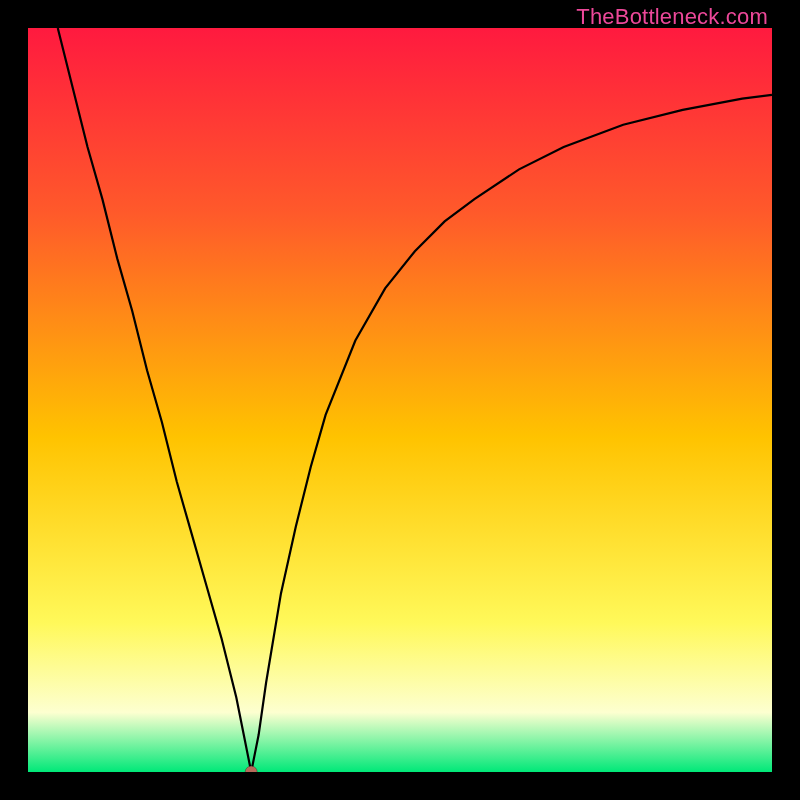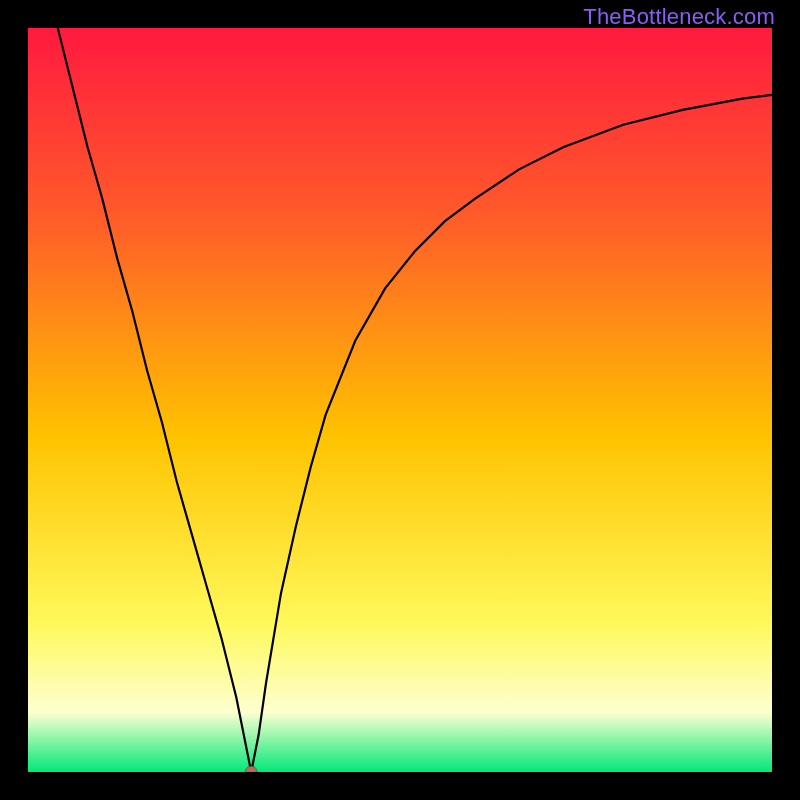--- a/index.html
+++ b/index.html
@@ -22,22 +22,22 @@
   .gradient-area {
     position: absolute;
     left: 0;
     top: 0;
     width: 100%;
     height: 100%;
   }
   .watermark {
     position: absolute;
     top: 4px;
-    right: 25px;
-    color: #8b5cf6;
+    right: 32px;
+    color: #ec4899;
     font-size: 22px;
     font-weight: 500;
     letter-spacing: 0.2px;
   }
   .plot-svg {
     position: absolute;
     left: 0;
     top: 0;
     width: 100%;
     height: 100%;

